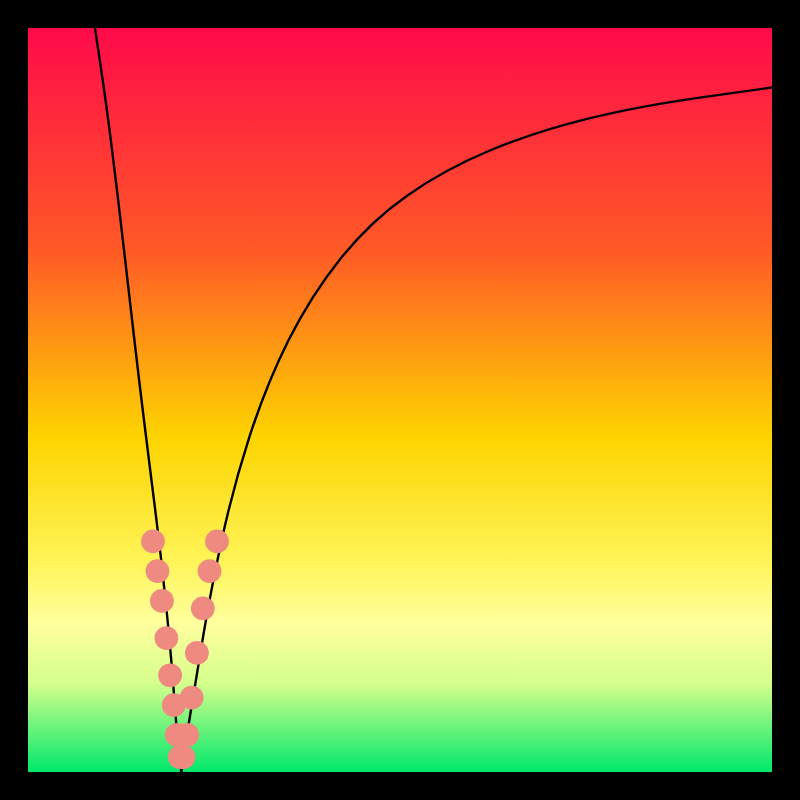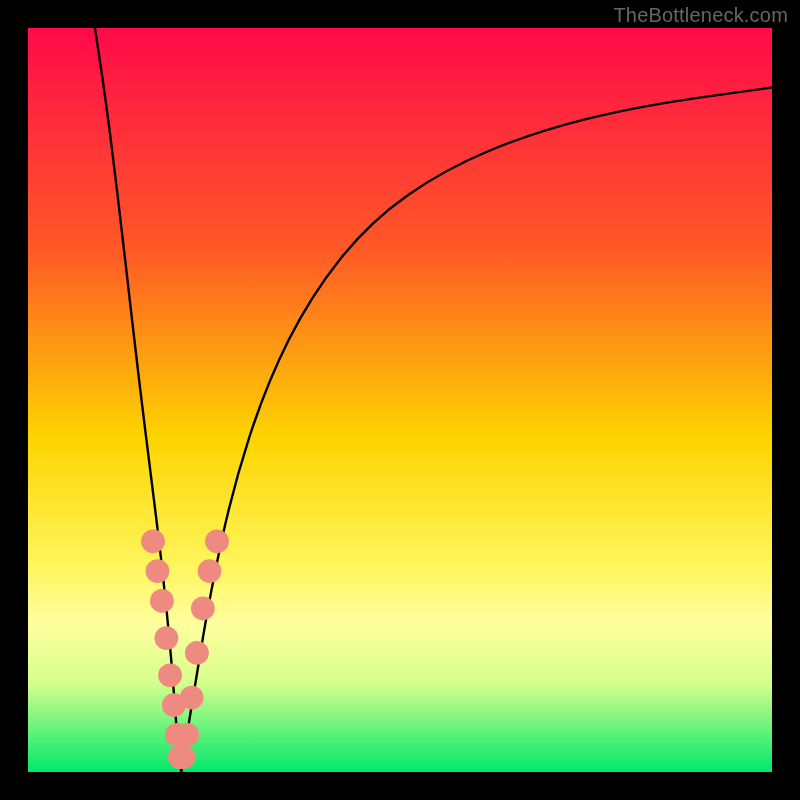--- a/index.html
+++ b/index.html
@@ -70,14 +70,13 @@
           <circle cx="155.50" cy="729.12" r="11.90" fill="#ef8a80"></circle>
           <circle cx="159.22" cy="706.80" r="11.90" fill="#ef8a80"></circle>
           <circle cx="163.68" cy="669.60" r="11.90" fill="#ef8a80"></circle>
           <circle cx="168.89" cy="624.96" r="11.90" fill="#ef8a80"></circle>
           <circle cx="174.84" cy="580.32" r="11.90" fill="#ef8a80"></circle>
           <circle cx="181.54" cy="543.12" r="11.90" fill="#ef8a80"></circle>
           <circle cx="188.98" cy="513.36" r="11.90" fill="#ef8a80"></circle>
         </g>
     </svg>
   </div>
-  <div class="watermark">TheBottleneck.com</div>
 </div>
 
 </body></html>

